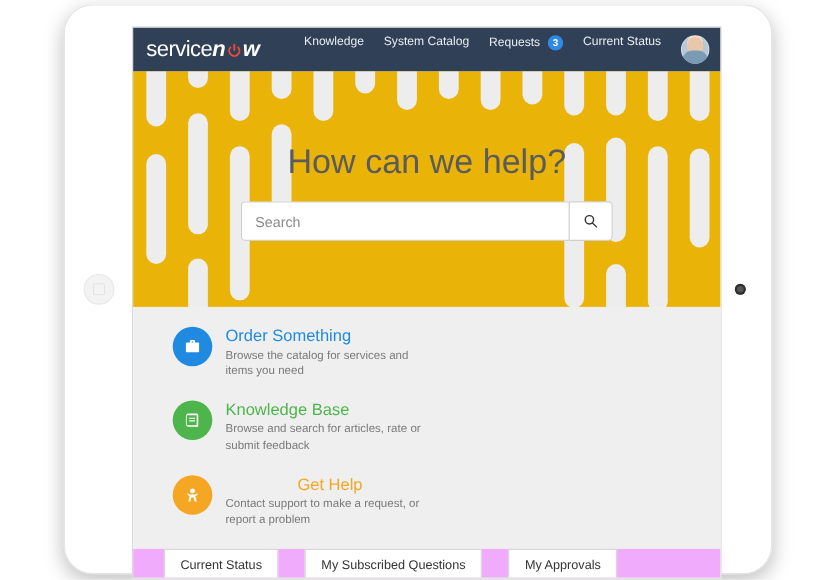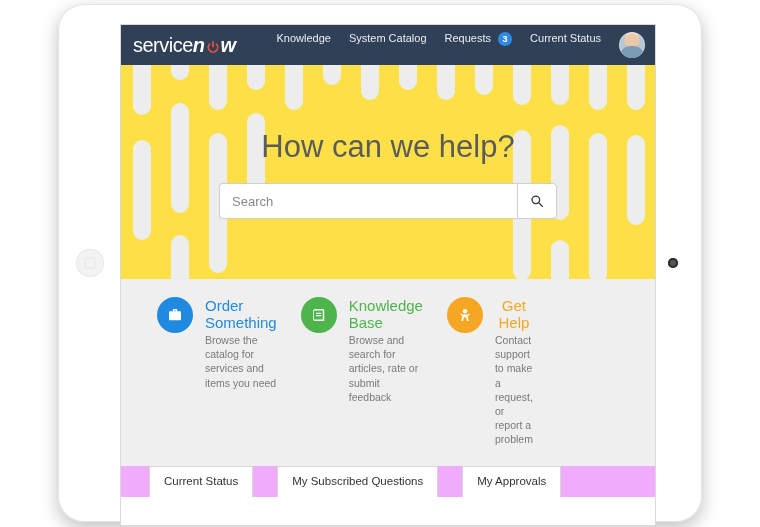--- a/index.html
+++ b/index.html
@@ -121,21 +121,21 @@
     left:50%; bottom:-6px;
     width:24px; height:18px;
     background:#7b9bb5;
     border-radius:10px 10px 0 0;
     transform:translateX(-50%);
   }
   
   .hero {
     position: relative;
     height: 214px;
-    background: #fde047;
+    background: #eab308;
     overflow: hidden;
   }
   .pill {
     position: absolute;
     width: 18px;
     border-radius: 10px;
     background: #ededed;
   }
   .hero-inner {
     position: relative;
@@ -170,21 +170,21 @@
     border-radius: 0 4px 4px 0;
     background: #fff;
     display: flex; align-items: center; justify-content: center;
     cursor: pointer;
   }
   
   .cards {
     background: #efefef;
     padding: 18px 36px 20px;
     display: grid;
-    grid-template-columns: 1fr 1fr 1fr 1fr;
+    grid-template-columns: 1fr;
     column-gap: 24px;
     row-gap: 20px;
   }
   .card {
     display: flex;
     gap: 12px;
     cursor: pointer;
   }
   .ico {
     width: 36px; height: 36px;

